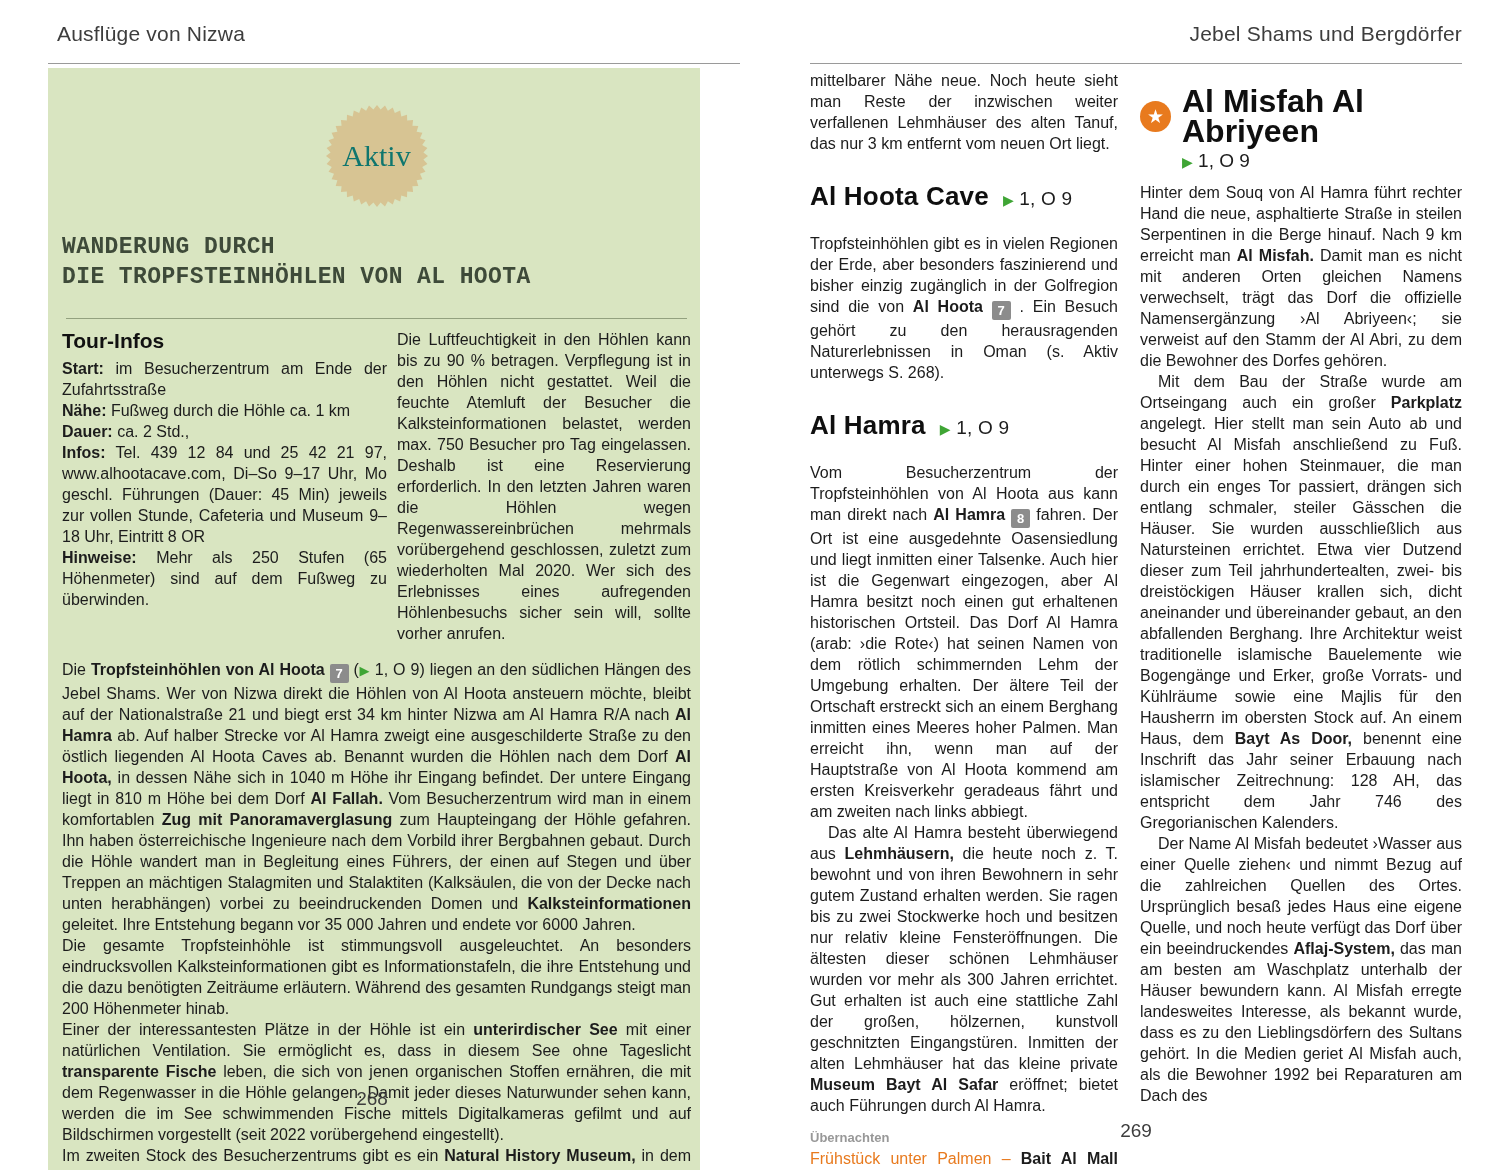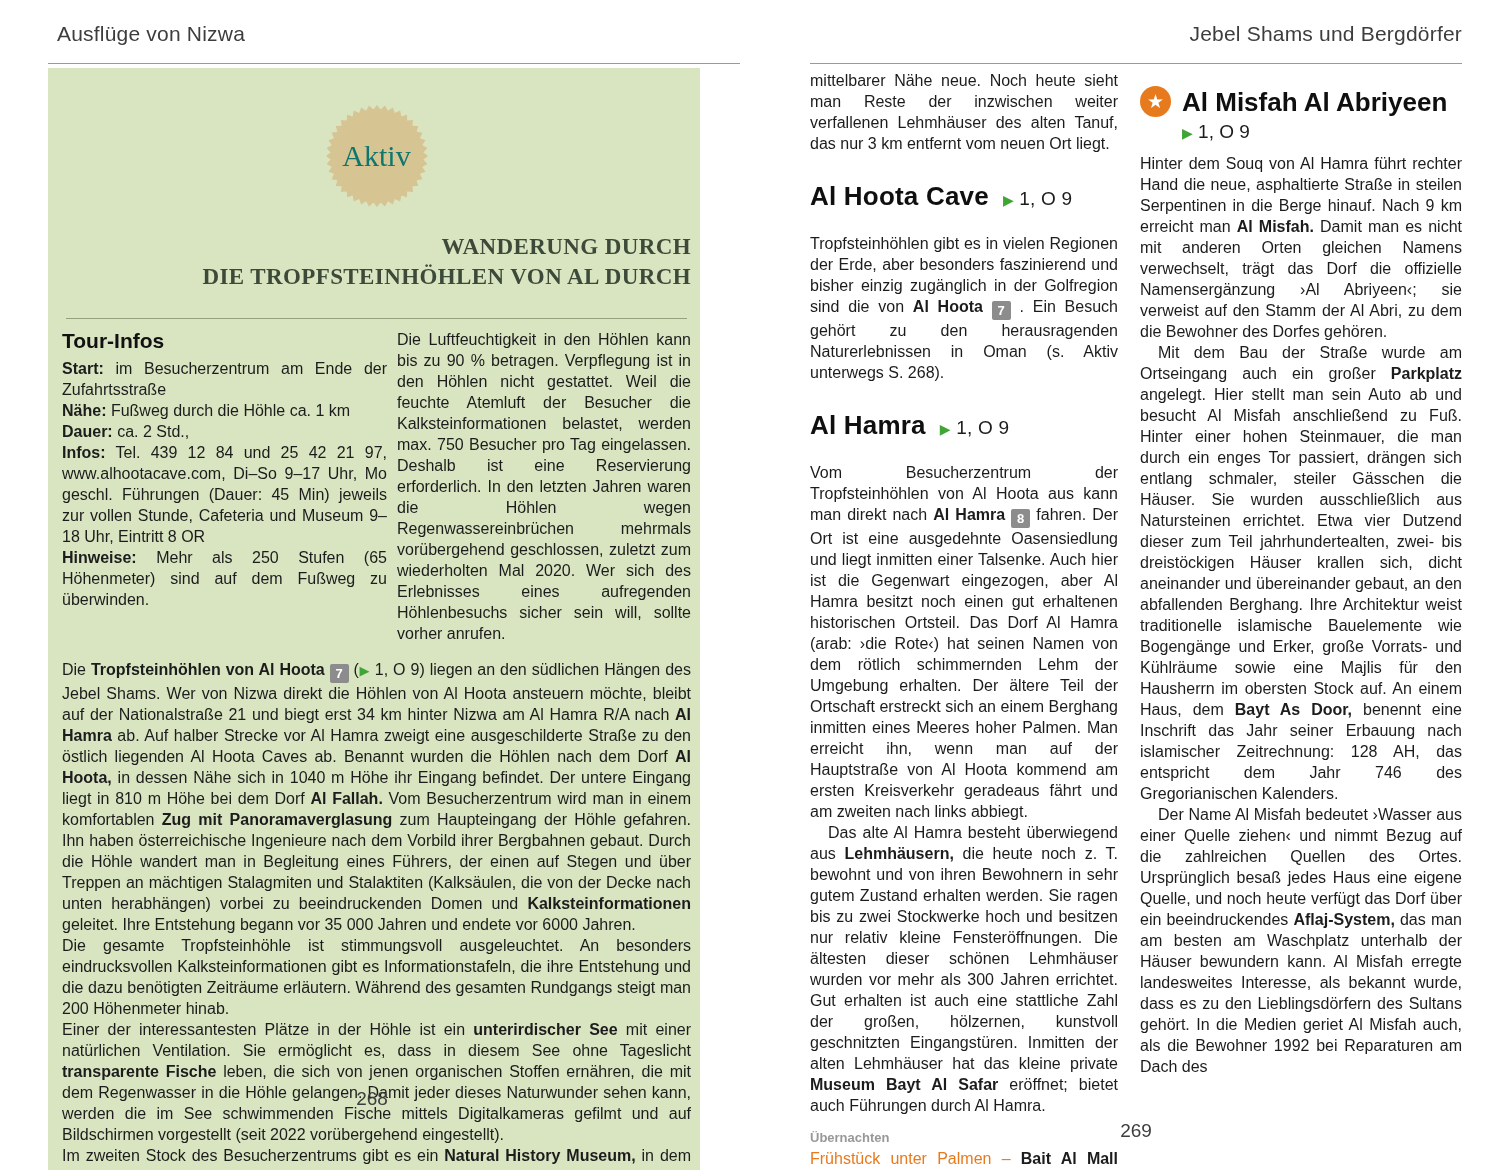--- a/index.html
+++ b/index.html
@@ -18,22 +18,22 @@
     background:#d9e5c1;box-sizing:border-box;padding:0 9px 14px 14px;
   }
   .stamp-wrap{width:104px;height:104px;margin:36px auto 0 auto;position:relative;}
   .stamp-wrap svg{display:block;width:104px;height:104px;}
   .stamp-label{
     position:absolute;left:0;top:0;width:104px;height:104px;
     display:flex;align-items:center;justify-content:center;
     font-family:Liberation Serif, serif;font-size:30px;color:#0f766e;
   }
   .box-title{
-    margin-top:24px;text-align:right;
-    font-family:Liberation Serif, serif;font-weight:bold;
+    margin-top:24px;text-align:left;
+    font-family:Liberation Mono, monospace;font-weight:bold;
     font-size:23px;line-height:30px;color:#3e4a39;letter-spacing:.4px;
   }
   .box-rule{height:1px;background:#93a17f;margin:26px 4px 0 4px;}
   .tour-infos{display:flex;margin-top:10px;}
   .ti-left{width:325px;margin-right:10px;}
   .ti-right{flex:1;}
   .ti-heading{font-size:21px;font-weight:bold;color:#111;margin:0 0 5px 0;}
   p.body{margin:0;font-size:16px;line-height:21px;text-align:justify;}
   .box-main{margin-top:15px;}
   .indent{text-indent:18px;}
@@ -56,21 +56,21 @@
   h2.sec .ref{font-size:19px;font-weight:normal;color:#1c1c1c;margin-left:14px;}
   h2.sec .tri{font-size:14px;}
   .star-head{margin:16px 0 10px 0;}
   .star-line{display:flex;align-items:center;}
   .star-circle{
     width:31px;height:31px;border-radius:50%;background:#e87a1e;
     display:flex;align-items:center;justify-content:center;
     margin-right:11px;flex:0 0 auto;
   }
   .star-circle span{color:#ffffff;font-size:19px;line-height:1;}
-  .star-title{font-size:26px;font-weight:bold;color:#0f0f0f;line-height:30px;}
+  .star-title{font-size:32px;font-weight:bold;color:#0f0f0f;line-height:30px;}
   .star-ref{font-size:19px;color:#1c1c1c;margin:4px 0 0 42px;}
   .star-ref .tri{font-size:14px;}
   .uebernachten{font-size:13px;font-weight:bold;color:#989898;margin:14px 0 3px 0;}
   .pagenum{font-size:19px;color:#3d3d3d;}
 </style>
 </head>
 <body>
 
 <div class="abs running-head" style="left:57px;top:22px;">Ausflüge von Nizwa</div>
 <div class="abs running-head" style="left:810px;top:22px;width:652px;text-align:right;">Jebel Shams und Bergdörfer</div>
@@ -79,21 +79,21 @@
 
 <div class="abs aktiv-box">
   <div class="stamp-wrap">
     <svg viewBox="0 0 104 104">
       <polygon id="stamp-poly" fill="#d7c493" points="103.0,52.0 98.4,55.6 102.4,60.0 97.2,62.9 100.5,67.8 95.0,69.8 97.4,75.2 91.6,76.3 93.3,82.0 87.4,82.2 88.1,88.1 82.2,87.4 82.0,93.3 76.3,91.6 75.2,97.4 69.8,95.0 67.8,100.5 62.9,97.2 60.0,102.4 55.6,98.4 52.0,103.0 48.4,98.4 44.0,102.4 41.1,97.2 36.2,100.5 34.2,95.0 28.8,97.4 27.7,91.6 22.0,93.3 21.8,87.4 15.9,88.1 16.6,82.2 10.7,82.0 12.4,76.3 6.6,75.2 9.0,69.8 3.5,67.8 6.8,62.9 1.6,60.0 5.6,55.6 1.0,52.0 5.6,48.4 1.6,44.0 6.8,41.1 3.5,36.2 9.0,34.2 6.6,28.8 12.4,27.7 10.7,22.0 16.6,21.8 15.9,15.9 21.8,16.6 22.0,10.7 27.7,12.4 28.8,6.6 34.2,9.0 36.2,3.5 41.1,6.8 44.0,1.6 48.4,5.6 52.0,1.0 55.6,5.6 60.0,1.6 62.9,6.8 67.8,3.5 69.8,9.0 75.2,6.6 76.3,12.4 82.0,10.7 82.2,16.6 88.1,15.9 87.4,21.8 93.3,22.0 91.6,27.7 97.4,28.8 95.0,34.2 100.5,36.2 97.2,41.1 102.4,44.0 98.4,48.4"></polygon>
     </svg>
     <div class="stamp-label">Aktiv</div>
   </div>
   <div class="box-title">
     <div>WANDERUNG DURCH</div>
-    <div>DIE TROPFSTEINHÖHLEN VON AL DURCH</div>
+    <div>DIE TROPFSTEINHÖHLEN VON AL HOOTA</div>
   </div>
   <div class="box-rule"></div>
   <div class="tour-infos">
     <div class="ti-left">
       <p class="ti-heading">Tour-Infos</p>
       <p class="body"><span style="font-weight: bold;">Start:</span><span> im Besucherzentrum am Ende der Zufahrtsstraße</span></p>
       <p class="body"><span style="font-weight: bold;">Nähe:</span><span> Fußweg durch die Höhle ca. 1 km</span></p>
       <p class="body"><span style="font-weight: bold;">Dauer:</span><span> ca. 2 Std.,</span></p>
       <p class="body"><span style="font-weight: bold;">Infos:</span><span> Tel. 439 12 84 und 25 42 21 97, www.alhootacave.com, Di–So 9–17 Uhr, Mo geschl. Führungen (Dauer: 45 Min) jeweils zur vollen Stunde, Cafeteria und Museum 9–18 Uhr, Eintritt 8 OR</span></p>
       <p class="body"><span style="font-weight: bold;">Hinweise:</span><span> Mehr als 250 Stufen (65 Höhenmeter) sind auf dem Fußweg zu überwinden.</span></p>

